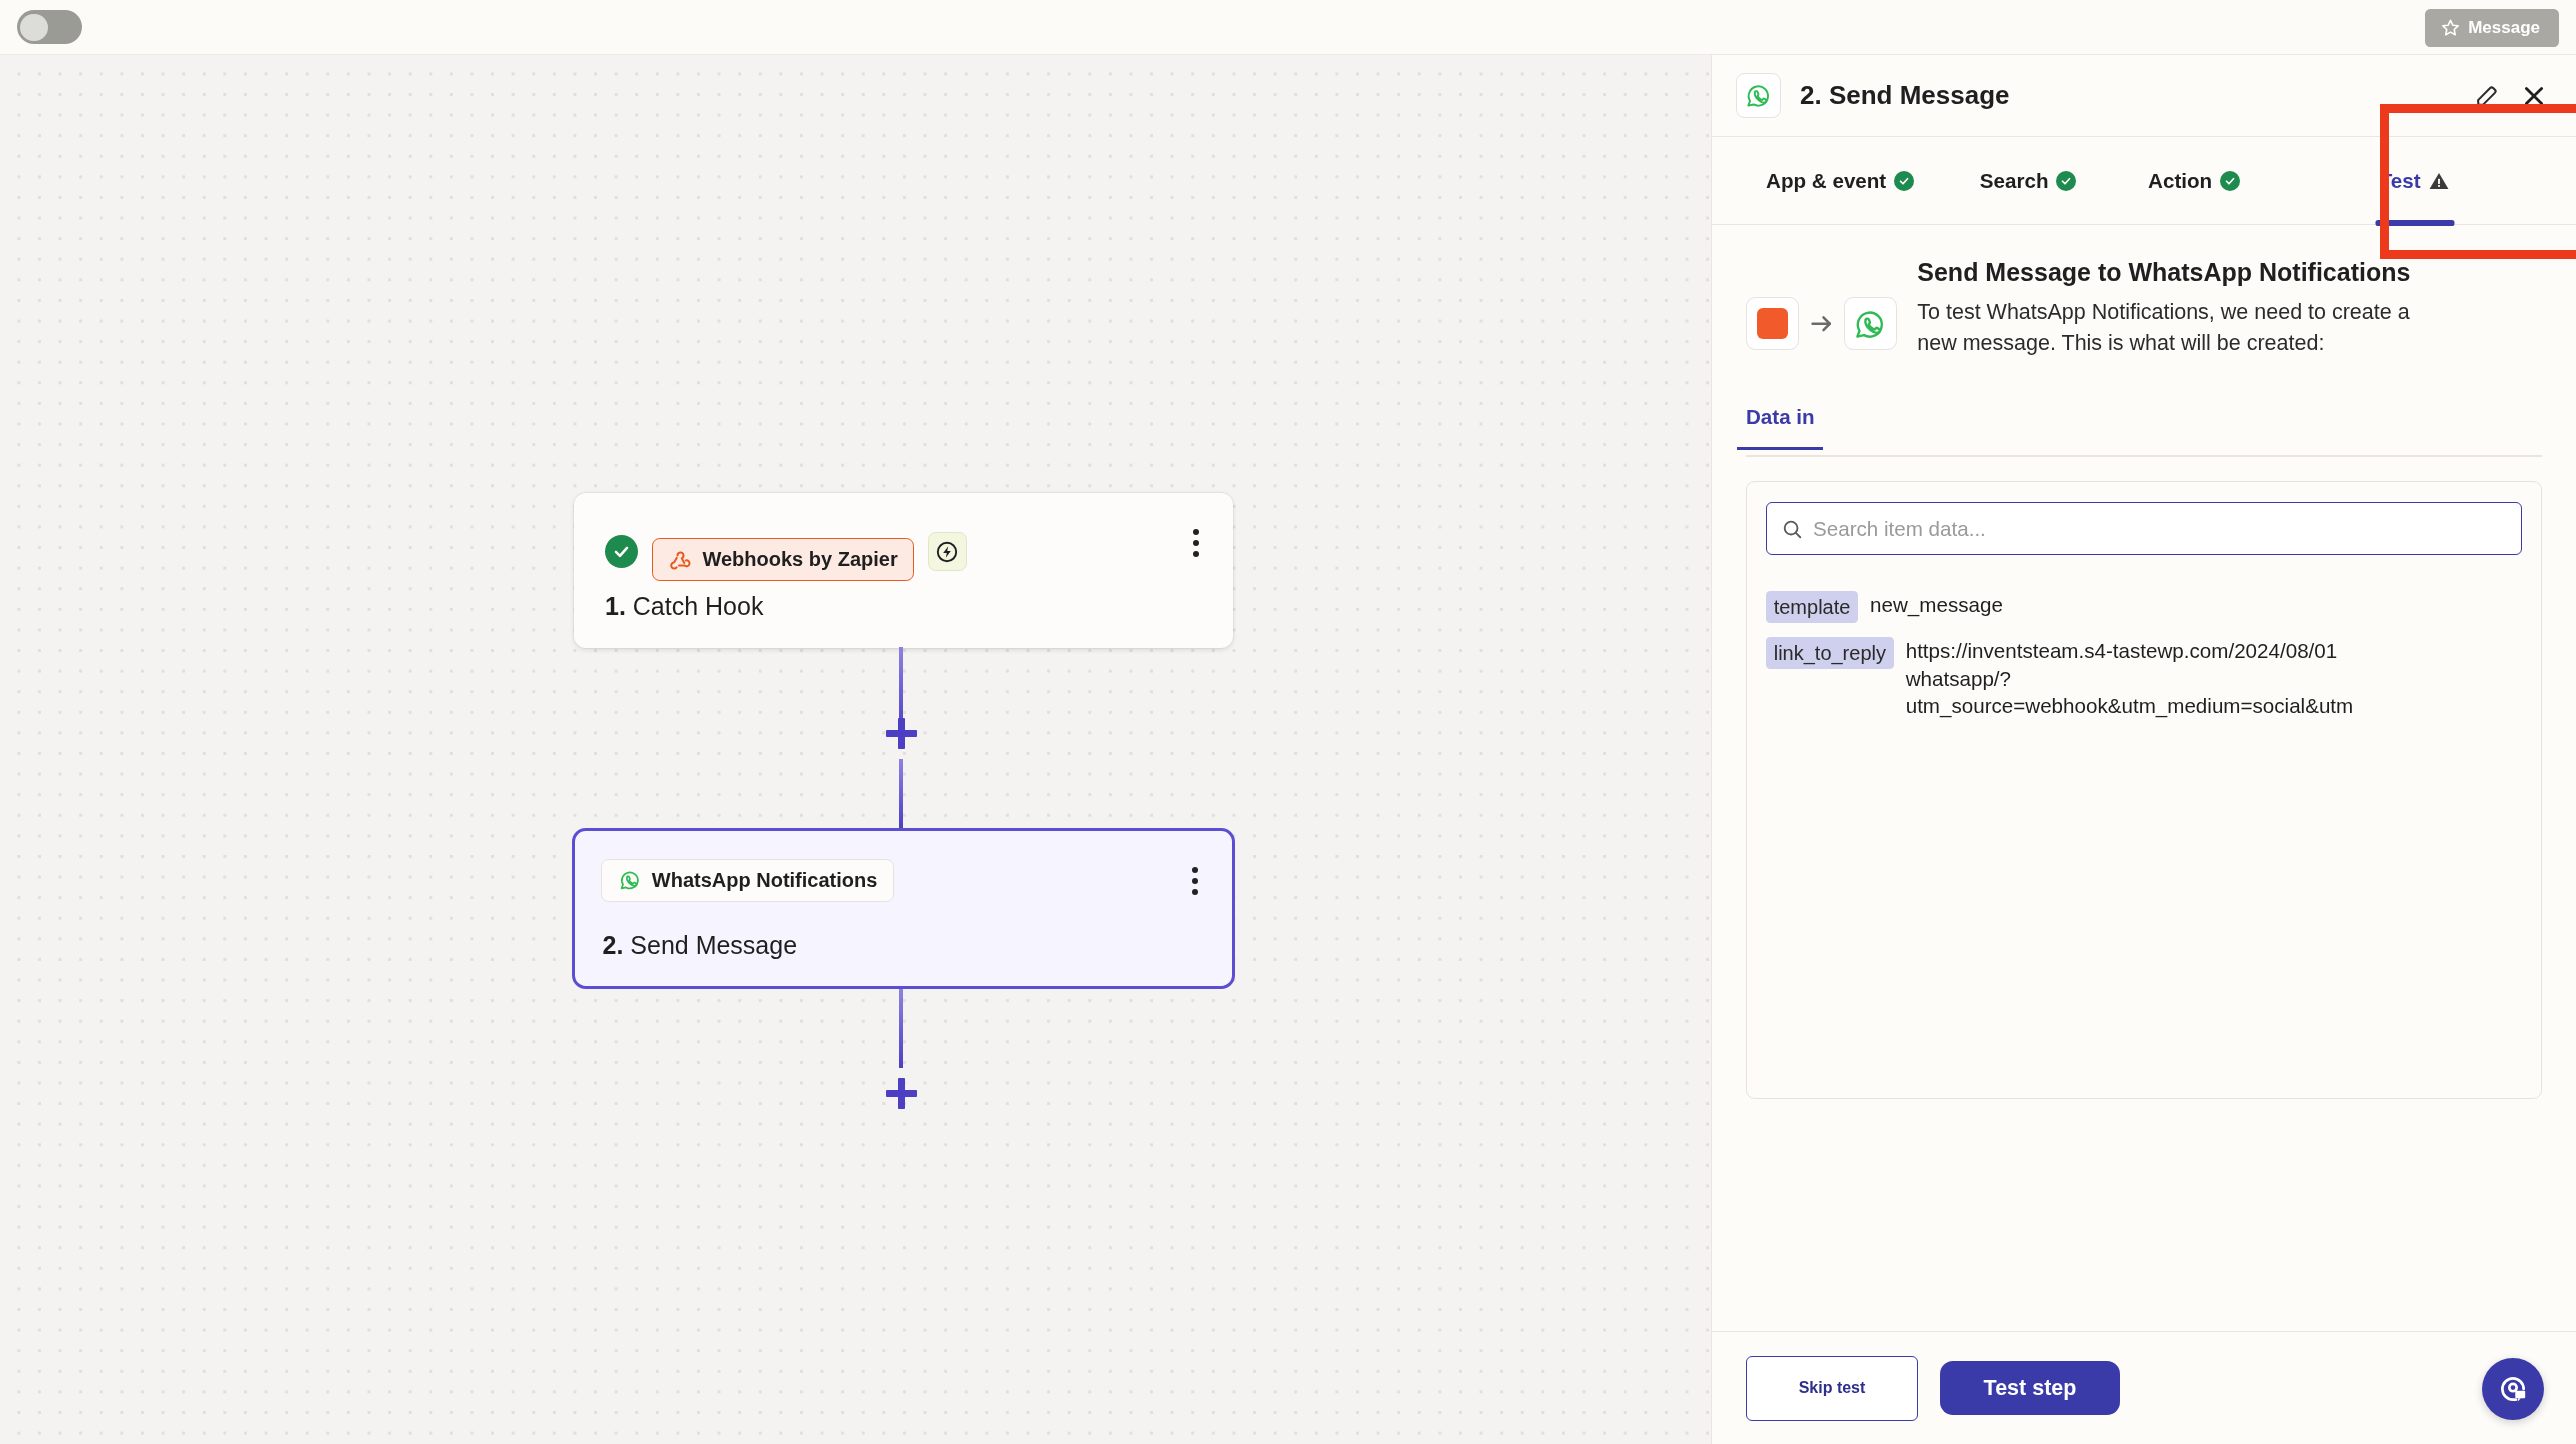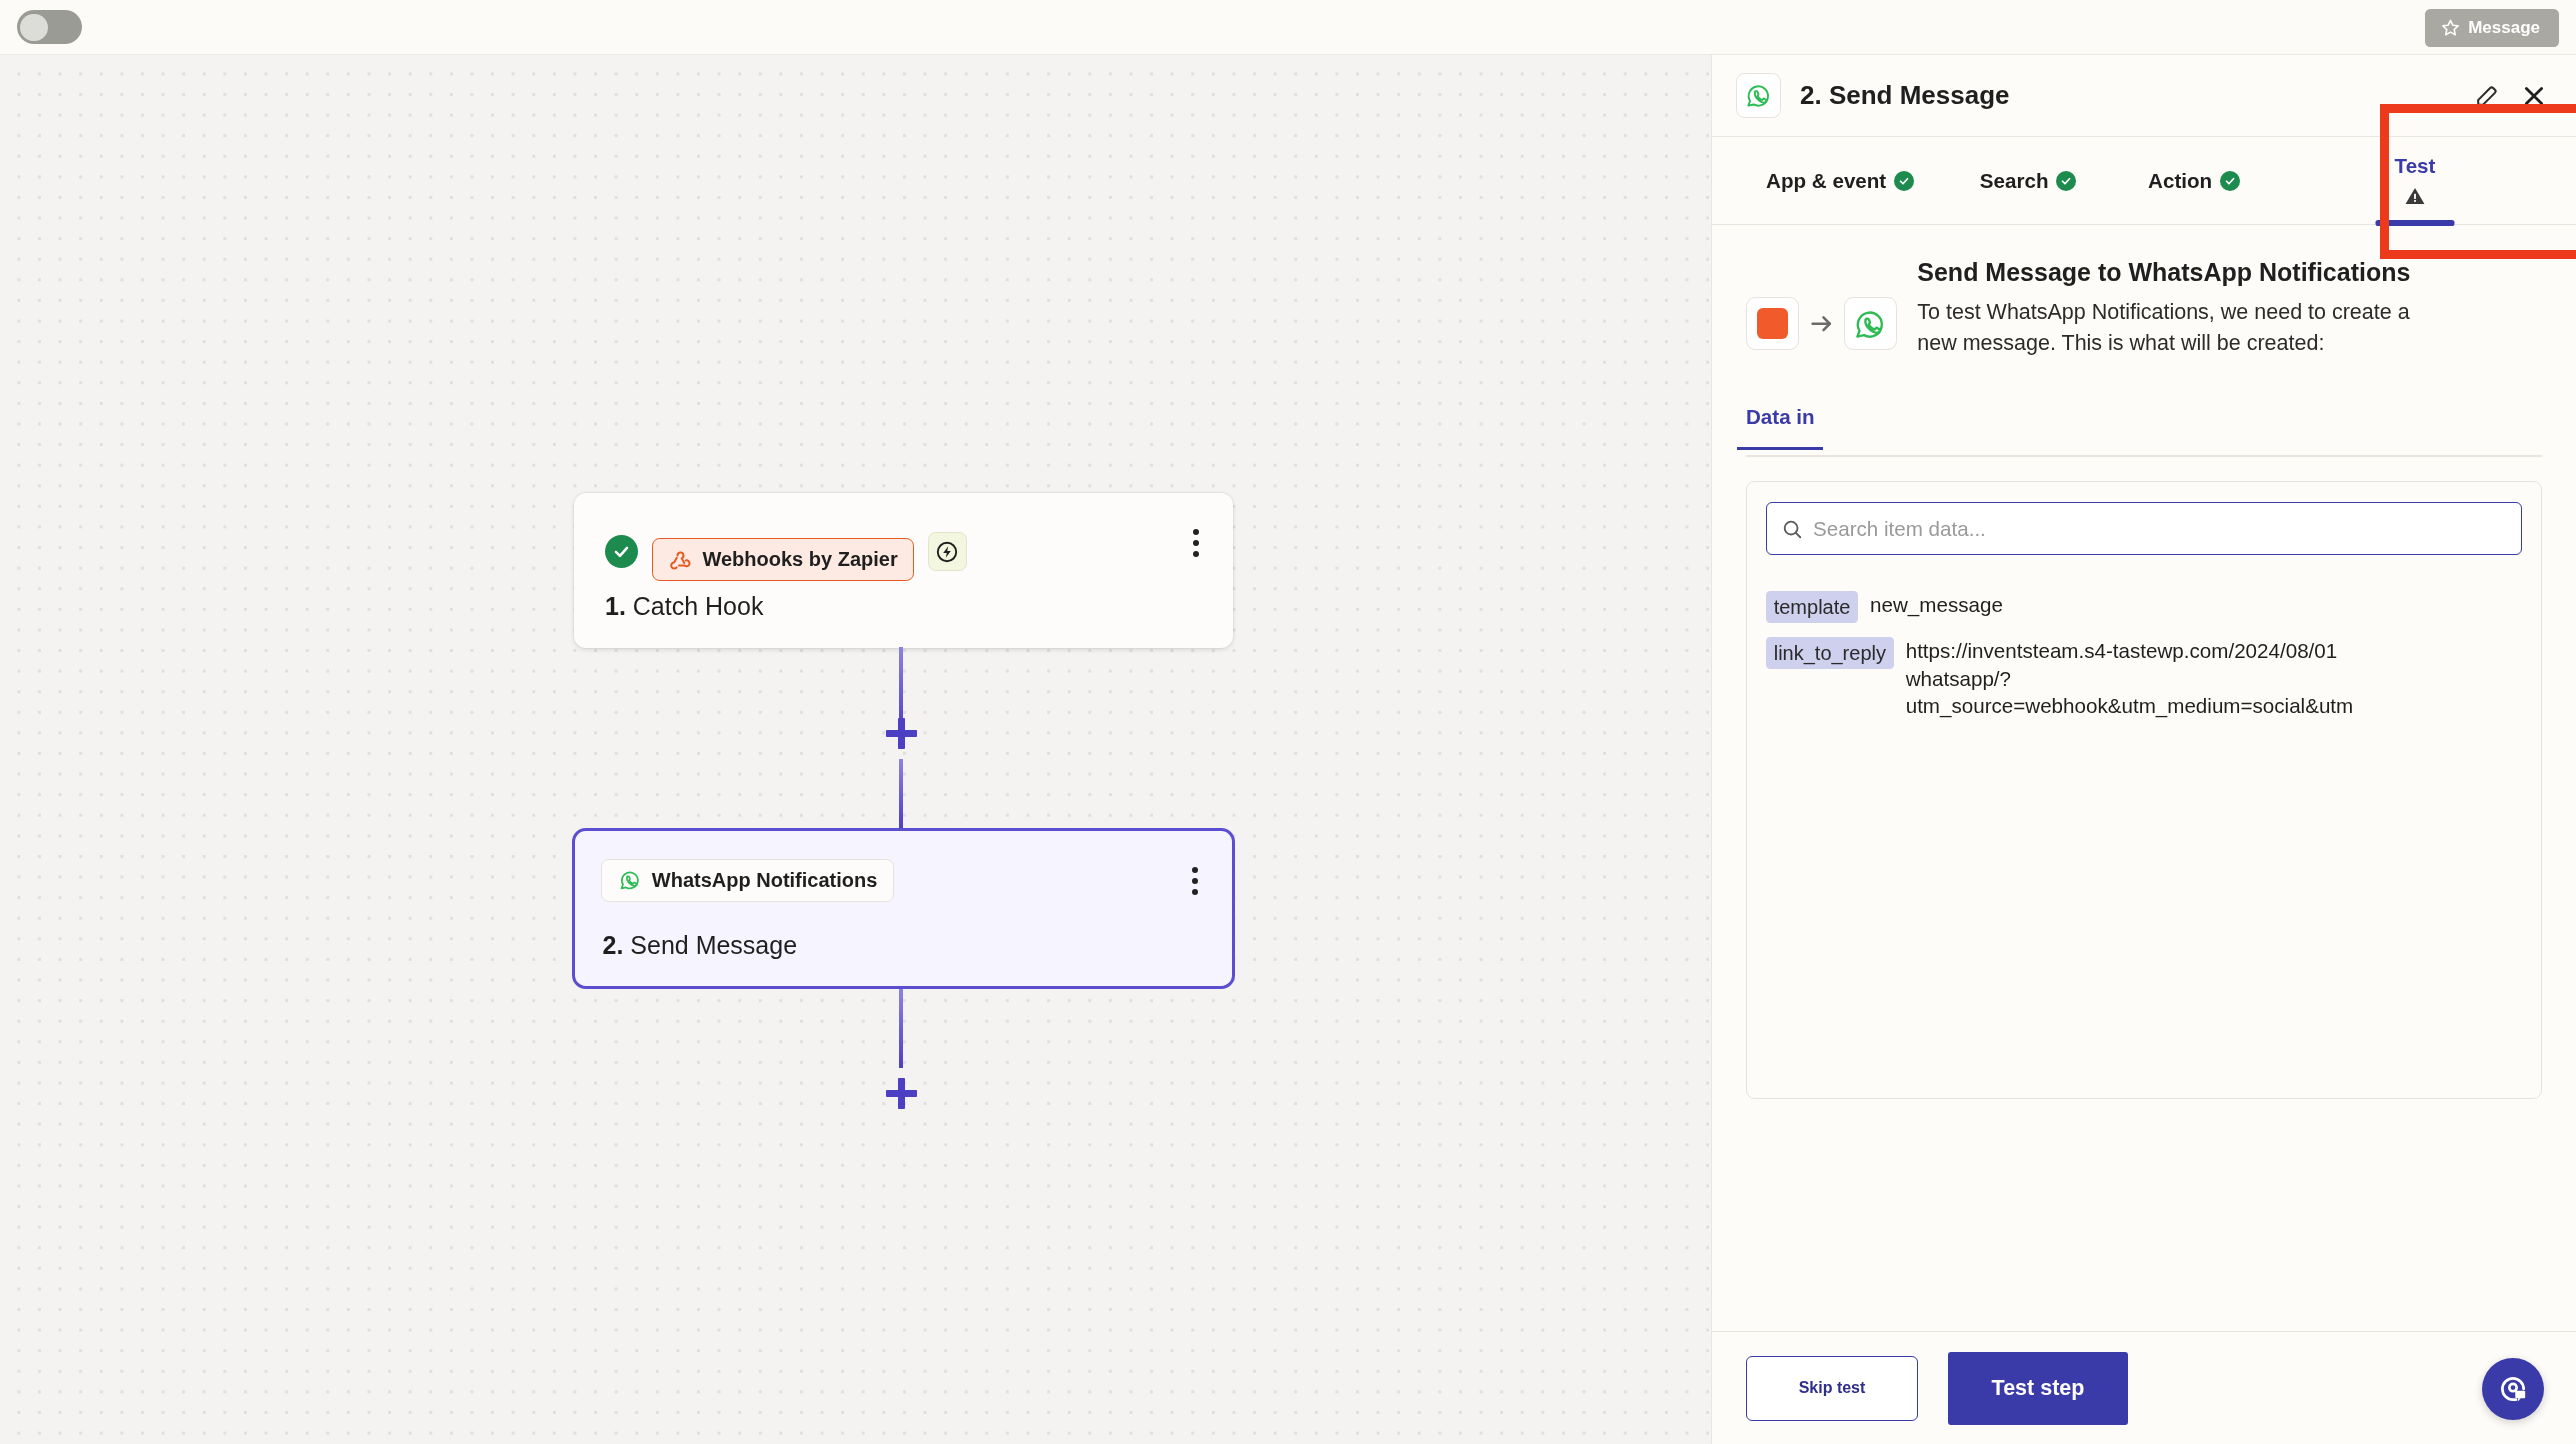--- a/index.html
+++ b/index.html
@@ -197,21 +197,21 @@
     display: flex; align-items: center; gap: 7.7px;
     font-size: 20.6px; font-weight: 700; color: #1F1F1F;
     cursor: pointer;
     padding: 0 10.3px;
     height: 100%;
     justify-content: center;
   }
   .tab.t1 { width: 204px; }
   .tab.t2 { width: 172px; }
   .tab.t3 { width: 160px; }
-  .tab.t4 { width: 168px; color: #3A3AA8; margin-left: 57px; position: relative; flex-direction: column; }
+  .tab.t4 { width: 168px; color: #3A3AA8; margin-left: 57px; position: relative; }
   .tab.t4::after {
     content: ""; position: absolute;
     left: 50%; transform: translateX(-50%); bottom: -1.7px;
     width: 79px; height: 6px; border-radius: 2.6px;
     background: #3A3AA8;
   }
   .ok-badge {
     width: 20px; height: 20px; border-radius: 50%;
     background: #1D8A4E;
     display: flex; align-items: center; justify-content: center;
@@ -345,28 +345,27 @@
     height: 65px; min-width: 172px;
     background: #FFFFFF;
     border: 0.9px solid #3A3AA8;
     border-radius: 6px;
     color: #2E2E8C;
     font-size: 16px; font-weight: 700;
     font-family: "Liberation Sans", sans-serif;
     cursor: pointer;
   }
   .btn-test {
-    height: 73px; min-width: 180px;
+    height: 54px; min-width: 180px;
     background: #3A3AA8;
-    border: none; border-radius: 3px;
+    border: none; border-radius: 13px;
     color: #FFFFFF;
     font-size: 21.5px; font-weight: 700;
     font-family: "Liberation Sans", sans-serif;
     cursor: pointer;
-    margin-left: 8px;
   }
   .help-fab {
     position: absolute; right: 33px; bottom: 24px;
     width: 62px; height: 62px; border-radius: 50%;
     background: #3A3AA8;
     display: flex; align-items: center; justify-content: center;
     cursor: pointer;
     box-shadow: 0 2.6px 8.6px rgba(0,0,0,.18);
   }
   .help-fab svg { width: 34px; height: 34px; display: block; }

